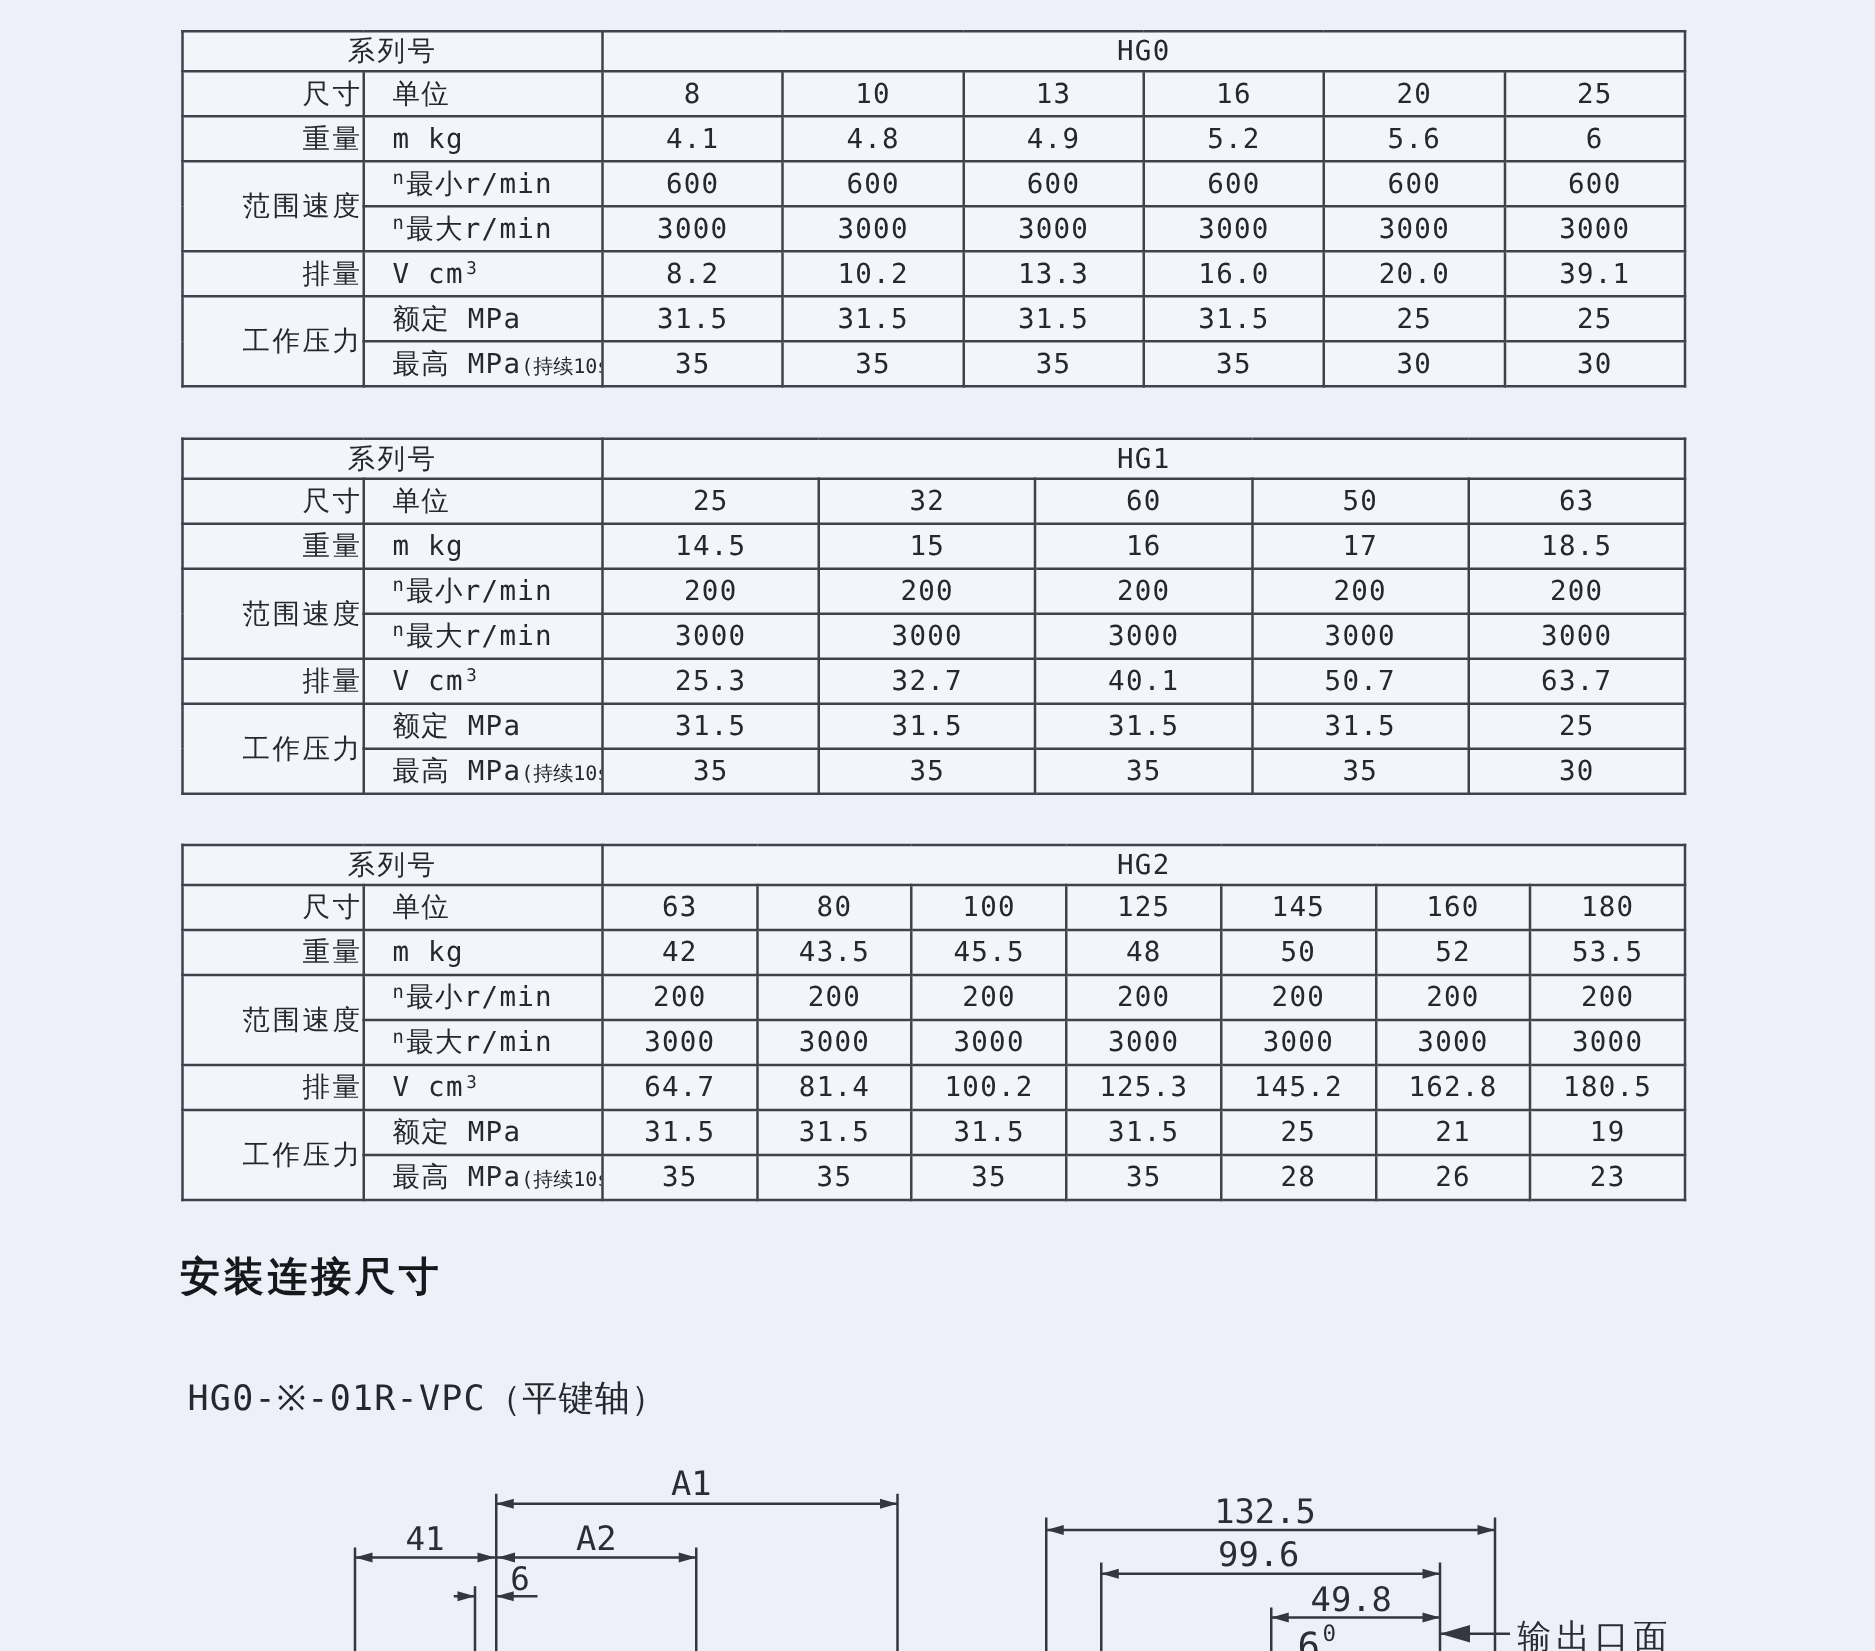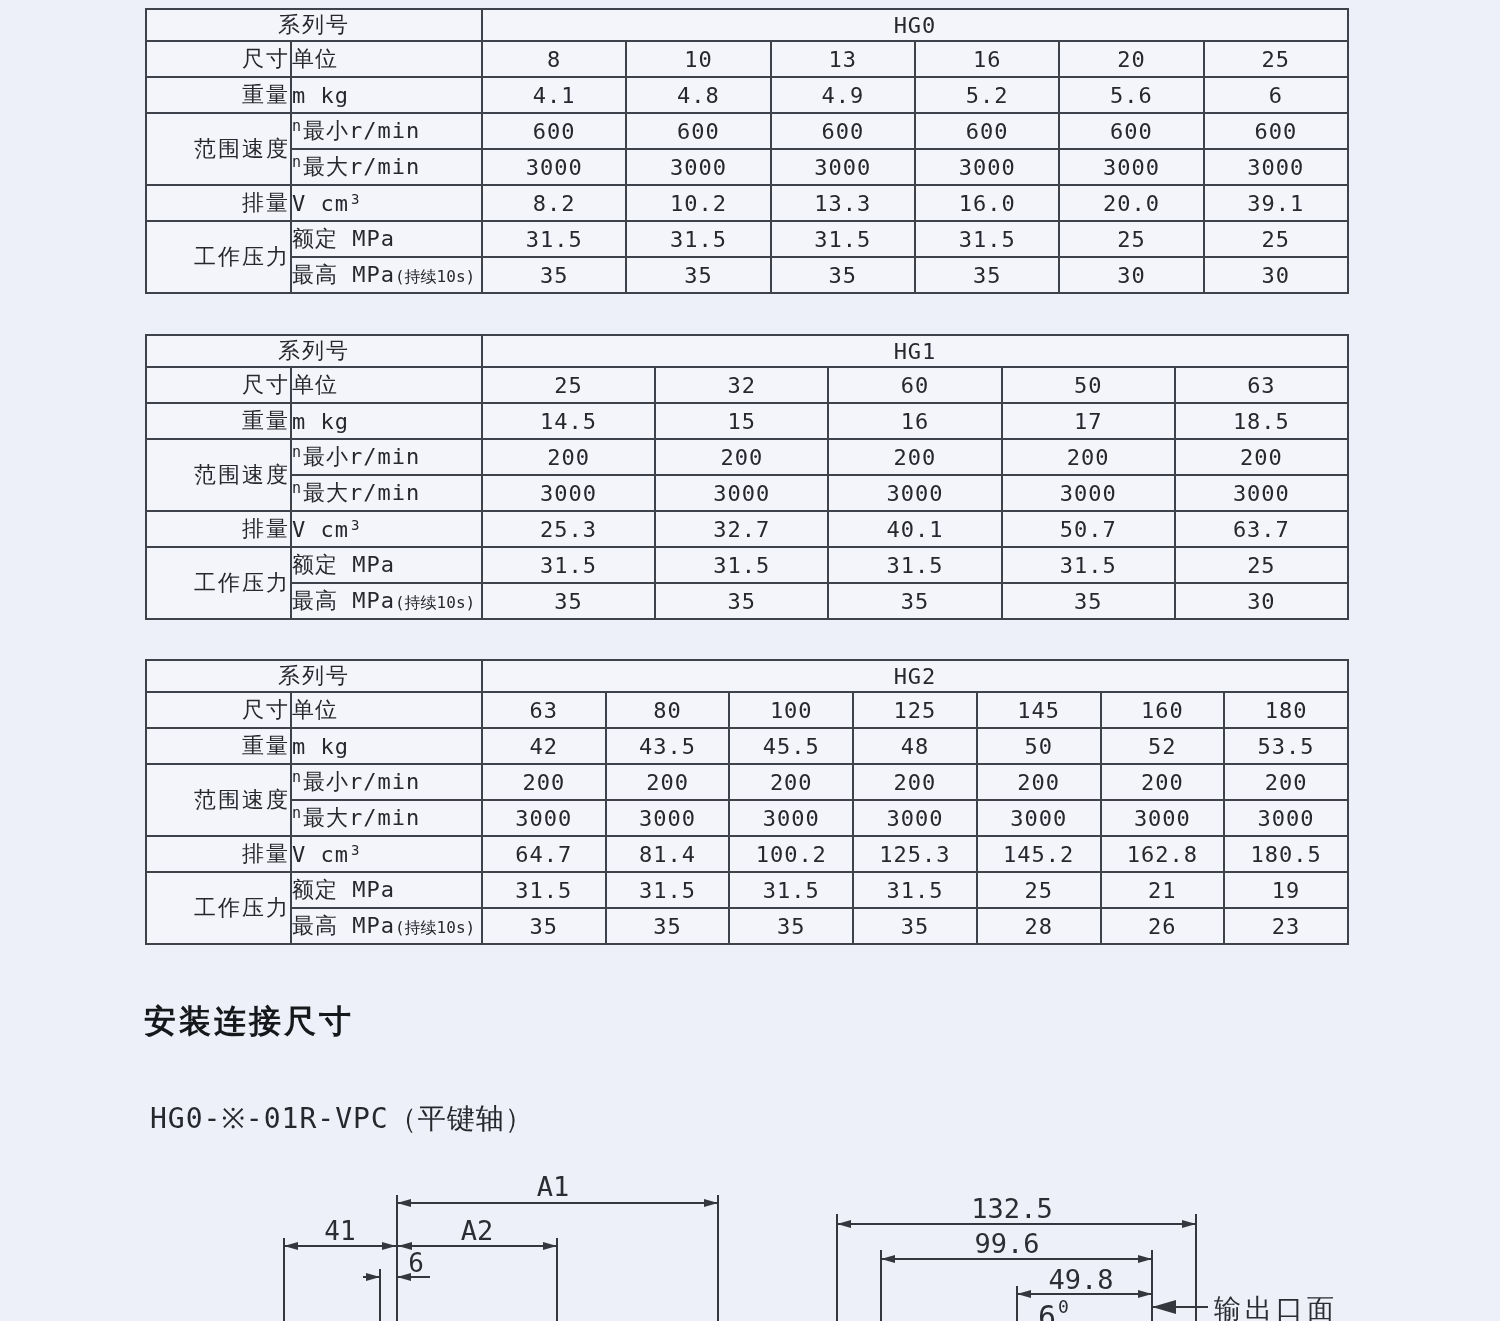--- a/index.html
+++ b/index.html
@@ -8,32 +8,32 @@
     background:#edf0f8;
     font-family:"Liberation Sans", sans-serif;
     color:#26282e;
   }
   
   table.spec{
     position:absolute;left:145px;width:1204px;
     border-collapse:collapse;table-layout:fixed;
     background:#f3f5fa;
     font-family:"DejaVu Sans Mono", sans-serif;
-    font-size:22px;color:#26282e;
+    font-size:22px;color:#26282e;margin-top:16px;
   }
   table.spec td{
     border:2px solid #3e424b;
     text-align:center;vertical-align:middle;
     height:34px;padding:0;letter-spacing:1px;
     white-space:nowrap;overflow:hidden;
   }
   table.spec tr.hd td{height:27px;}
   table.spec td.lab{text-align:right;padding-left:18px;letter-spacing:2px;}
   table.spec td.ctr{text-align:center;letter-spacing:2px;}
-  table.spec td.unit{text-align:left;}
+  table.spec td.unit{text-align:left;padding-left:22px;}
   col.c-lab{width:145px;} col.c-unit{width:191px;}
   .npre{font-size:15px;vertical-align:7px;margin-right:1px;}
   .sup3{font-size:14px;vertical-align:7px;margin-left:2px;}
   .note{font-size:16px;letter-spacing:0;}
   
   .h1{
     position:absolute;left:144px;top:1000px;
     font-size:32px;font-weight:bold;color:#16181c;letter-spacing:3px;
   }
   .model{

